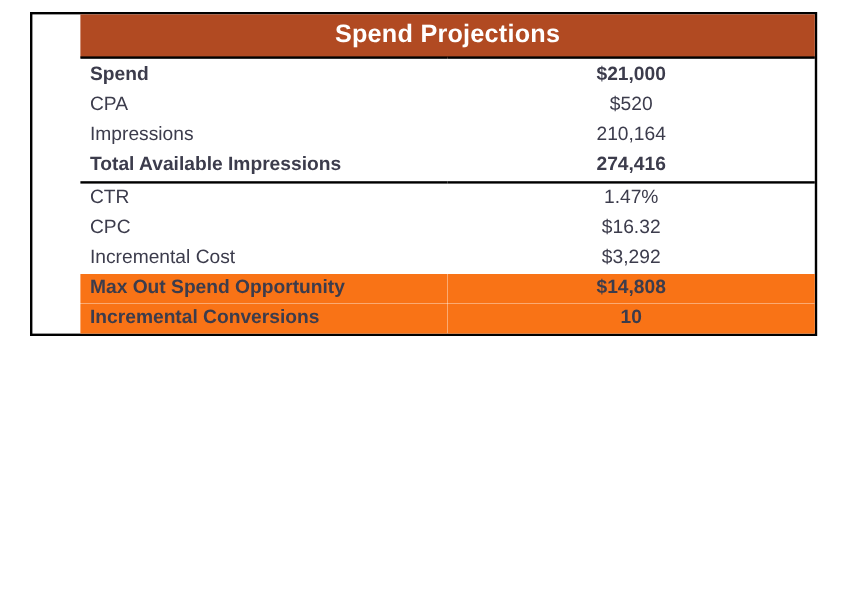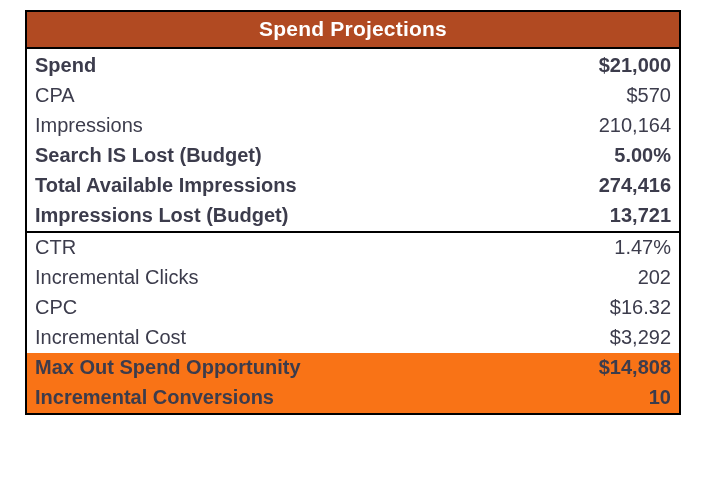--- a/index.html
+++ b/index.html
@@ -14,46 +14,47 @@
     overflow: hidden;
   }
   #table-wrap {
     position: absolute;
     left: 25px;
     top: 10px;
     width: 656px;
     box-sizing: border-box;
     border: 2px solid #000000;
     background: #ffffff;
+    padding-left: 40px;
   }
   .tbl {
     width: 100%;
     border-collapse: collapse;
     table-layout: fixed;
   }
   .title-cell {
     background: #b14a22;
     color: #ffffff;
     font-weight: bold;
     font-size: 21px;
     text-align: center;
     padding: 5px 0 6px 0;
     letter-spacing: 0.2px;
     border-bottom: 2px solid #000000;
   }
   tbody tr td {
-    font-size: 20px;
+    font-size: 16px;
     color: #3c3c4c;
     padding: 2px 8px 3px 8px;
     line-height: 1.25;
     white-space: nowrap;
     overflow: hidden;
   }
   td.lbl { text-align: left; }
-  td.val { text-align: right; }
+  td.val { text-align: center; }
   tr.bold td { font-weight: bold; }
   tr.sep-top td { border-top: 2px solid #000000; }
   tr.shaded td { background: #f97316; }
   tr.first-body td { padding-top: 4px; }
 </style>
 </head>
 <body>
 
 <div id="table-wrap">
   <table class="tbl">
@@ -62,45 +63,33 @@
         <th class="title-cell" colspan="2">Spend Projections</th>
       </tr>
     </thead>
     <tbody id="table-body">
         <tr class="bold first-body">
           <td class="lbl">Spend</td>
           <td class="val">$21,000</td>
         </tr>
         <tr>
           <td class="lbl">CPA</td>
-          <td class="val">$570</td>
+          <td class="val">$520</td>
         </tr>
         <tr>
           <td class="lbl">Impressions</td>
           <td class="val">210,164</td>
         </tr>
         <tr class="bold">
-          <td class="lbl">Search IS Lost (Budget)</td>
-          <td class="val">5.00%</td>
-        </tr>
-        <tr class="bold">
           <td class="lbl">Total Available Impressions</td>
           <td class="val">274,416</td>
-        </tr>
-        <tr class="bold">
-          <td class="lbl">Impressions Lost (Budget)</td>
-          <td class="val">13,721</td>
         </tr>
         <tr class="sep-top">
           <td class="lbl">CTR</td>
           <td class="val">1.47%</td>
-        </tr>
-        <tr>
-          <td class="lbl">Incremental Clicks</td>
-          <td class="val">202</td>
         </tr>
         <tr>
           <td class="lbl">CPC</td>
           <td class="val">$16.32</td>
         </tr>
         <tr>
           <td class="lbl">Incremental Cost</td>
           <td class="val">$3,292</td>
         </tr>
         <tr class="bold shaded">

